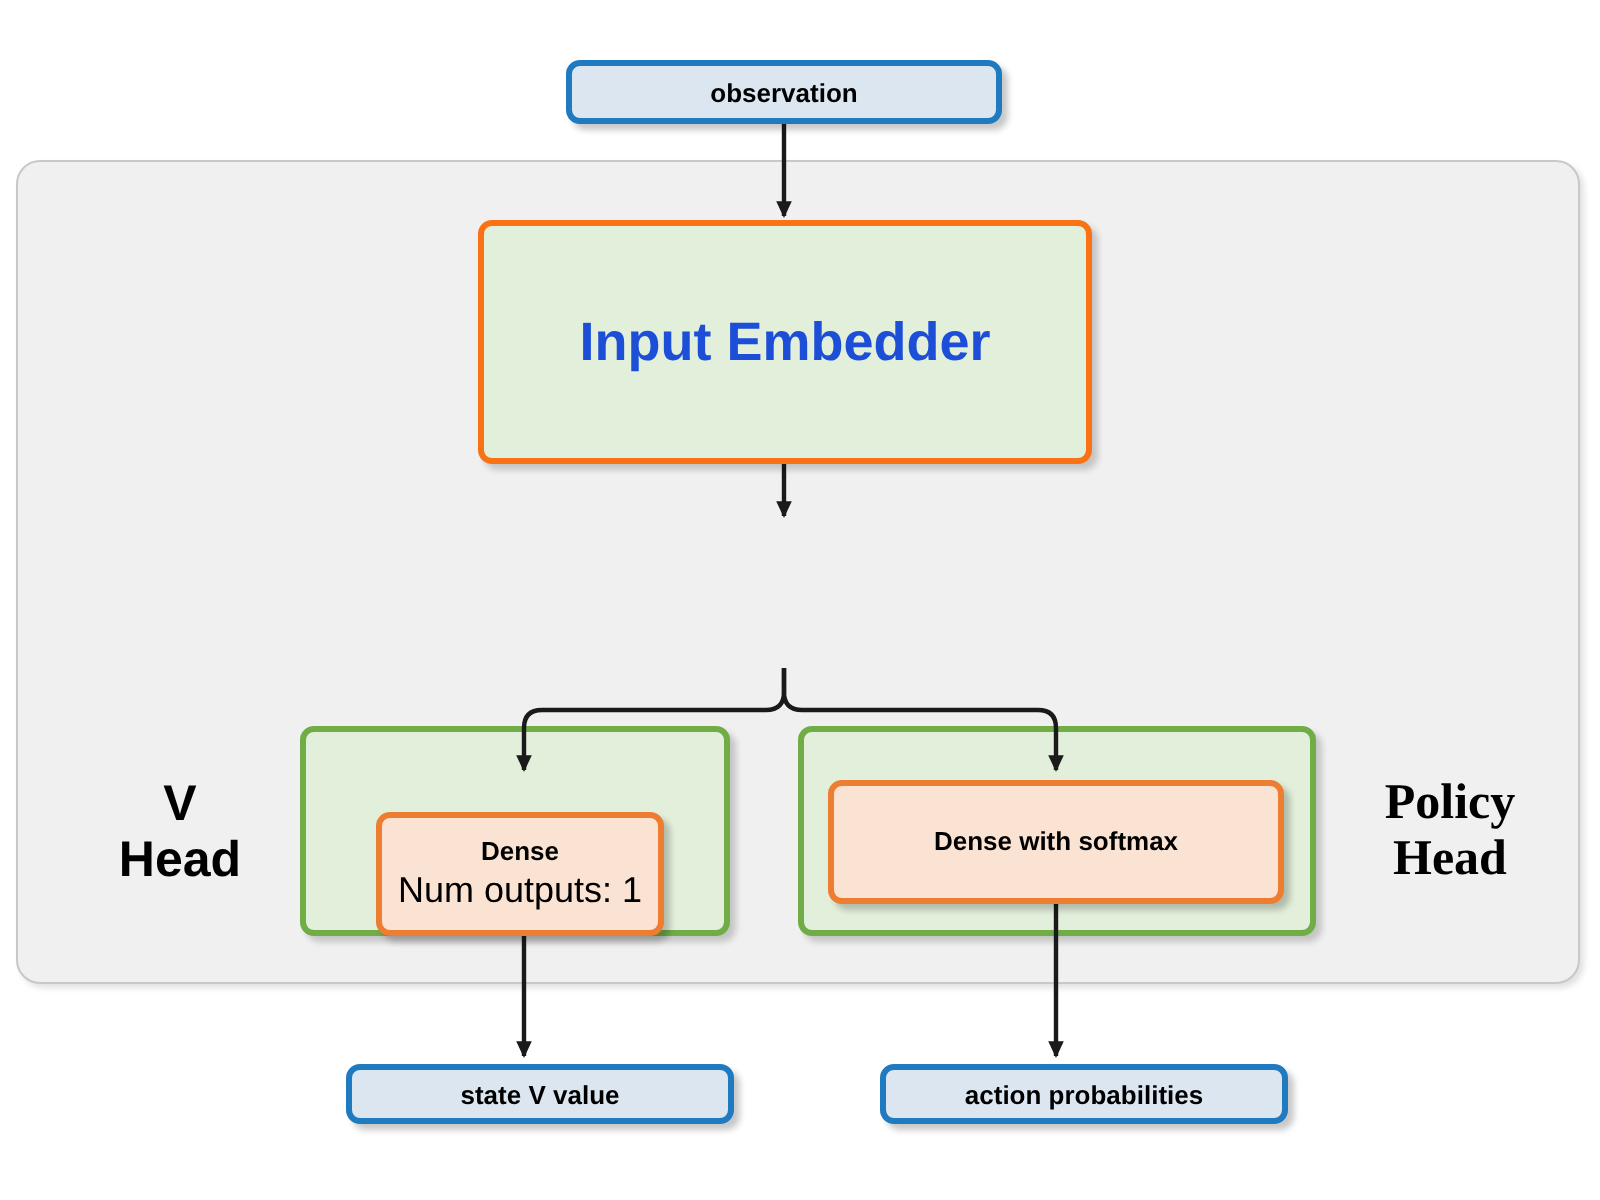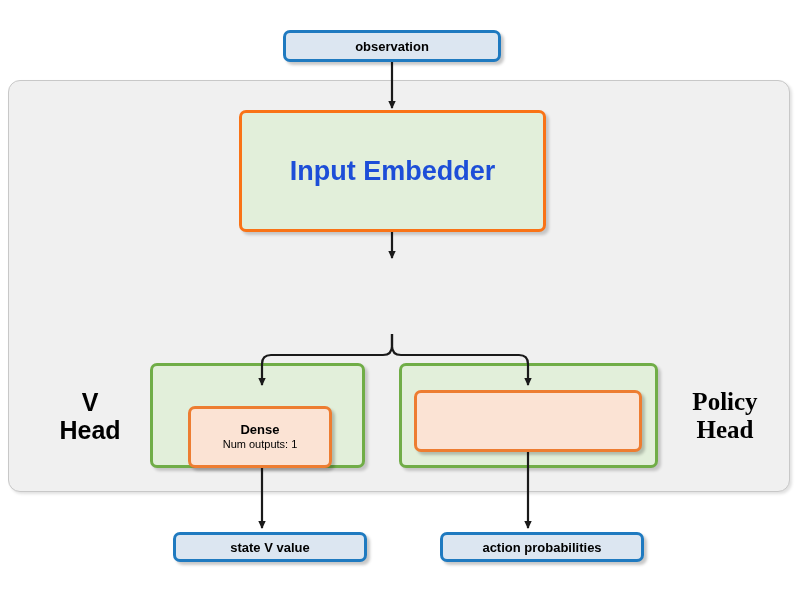--- a/index.html
+++ b/index.html
@@ -79,21 +79,21 @@
     border-radius: 7px;
     box-shadow: 3px 3px 3px rgba(0,0,0,0.22);
     color: #000000;
   }
   .orange-title {
     font-size: 13px;
     font-weight: bold;
     line-height: 1.25;
   }
   .orange-sub {
-    font-size: 11px;
+    font-size: 18px;
     font-weight: normal;
     line-height: 1.25;
   }
   
   .head-caption {
     position: absolute;
     color: #000000;
     font-size: 25px;
     font-weight: bold;
     line-height: 1.12;
@@ -143,20 +143,21 @@
     <span>Input Embedder</span>
   </div>
 
 
   <div class="node orange-box" style="left:188px; top:390px; width:144px; height:62px;margin-top:16px;">
     <span class="orange-title">Dense</span>
     <span class="orange-sub">Num outputs: 1</span>
   </div>
 
   <div class="node orange-box" style="left:414px; top:390px; width:228px; height:62px;">
+    <span class="orange-title">Dense with softmax</span>
   </div>
 
   <div class="head-caption" style="left:30px; top:380px; width:120px; height:72px;">
     <span>V</span>
     <span>Head</span>
   </div>
 
   <div class="head-caption" style="left:660px; top:380px; width:130px; height:72px;font-family:Liberation Serif, serif;">
     <span>Policy</span>
     <span>Head</span>

